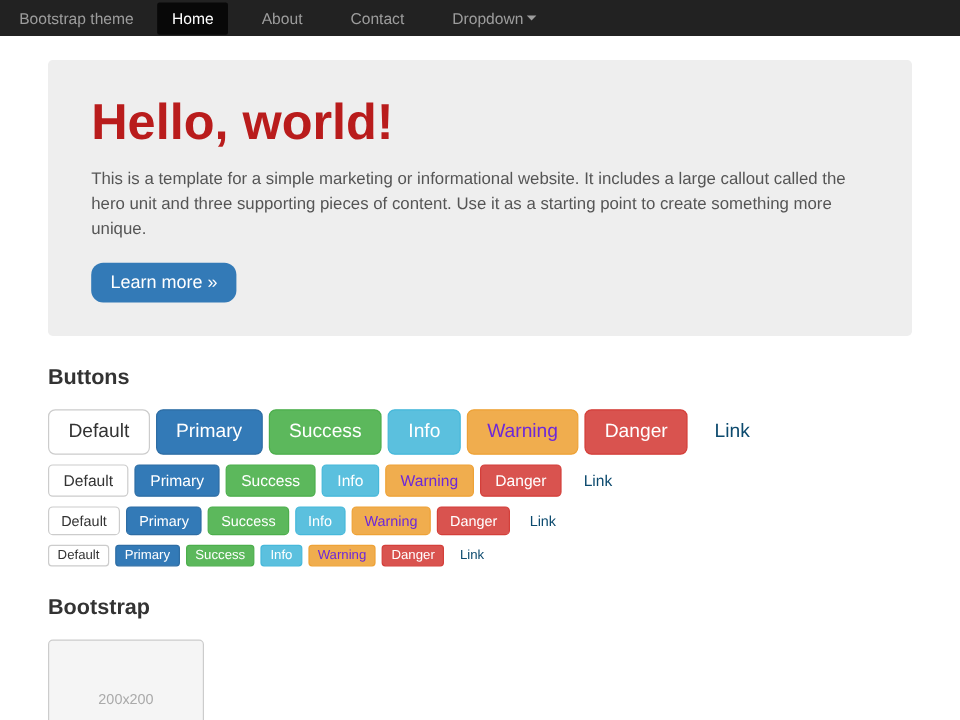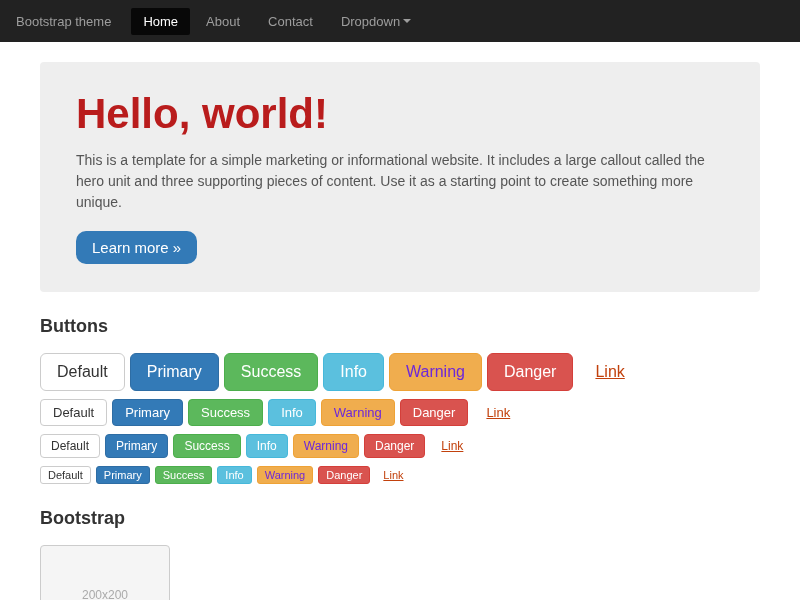--- a/index.html
+++ b/index.html
@@ -1,36 +1,36 @@
 <!DOCTYPE html>
 <html><head>
   <meta charset="utf-8">
   <style>
     * { box-sizing: border-box; margin: 0; padding: 0; }
     body { font-family: "Helvetica Neue", Helvetica, Arial, sans-serif; font-size: 14px; color: #333; background: #fff; }
 
     
     .navbar {
       background-color: #222;
-      height: 42px;
+      height: 30px;
       display: flex;
       align-items: center;
       padding: 0 16px;
     }
     .navbar-brand {
       color: #9d9d9d;
       font-size: 13px;
       margin-right: 20px;
       text-decoration: none;
     }
     .navbar-nav {
       display: flex;
       align-items: center;
       list-style: none;
-      gap: 4px;
+      gap: 16px;
     }
     .navbar-nav li a {
       color: #9d9d9d;
       text-decoration: none;
       font-size: 13px;
       padding: 6px 12px;
       display: block;
     }
     .navbar-nav li.active a {
       background-color: #080808;
@@ -135,21 +135,21 @@
       padding: 2px 7px;
       font-size: 11px;
       border-radius: 3px;
     }
     .btn-default { background: #fff; border-color: #ccc; color: #333; }
     .btn-primary { background: #337ab7; border-color: #2e6da4; color: #fff; }
     .btn-success { background: #5cb85c; border-color: #4cae4c; color: #fff; }
     .btn-info    { background: #5bc0de; border-color: #46b8da; color: #fff; }
     .btn-warning { background: #f0ad4e; border-color: #eea236; color: #6d28d9; }
     .btn-danger  { background: #d9534f; border-color: #d43f3a; color: #fff; }
-    .btn-link    { background: transparent; border-color: transparent; color: #c2410c; box-shadow: none; text-decoration: underline; }
+    .btn-link    { background: transparent; border-color: transparent; color: #0c4a6e; box-shadow: none; }
 
     
     .thumbnails-section { margin-bottom: 24px; }
     .thumbnail {
       display: inline-block;
       width: 130px;
       height: 100px;
       border: 1px solid #ccc;
       border-radius: 4px;
       background: #f5f5f5;

